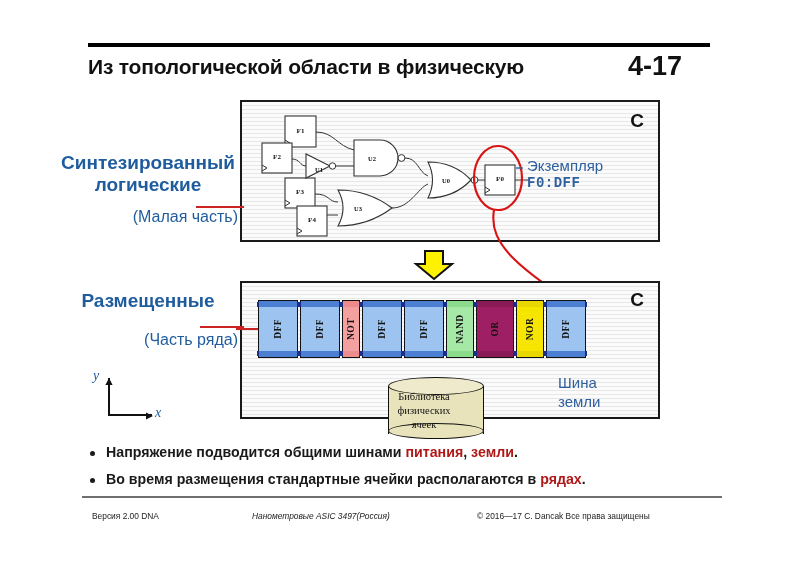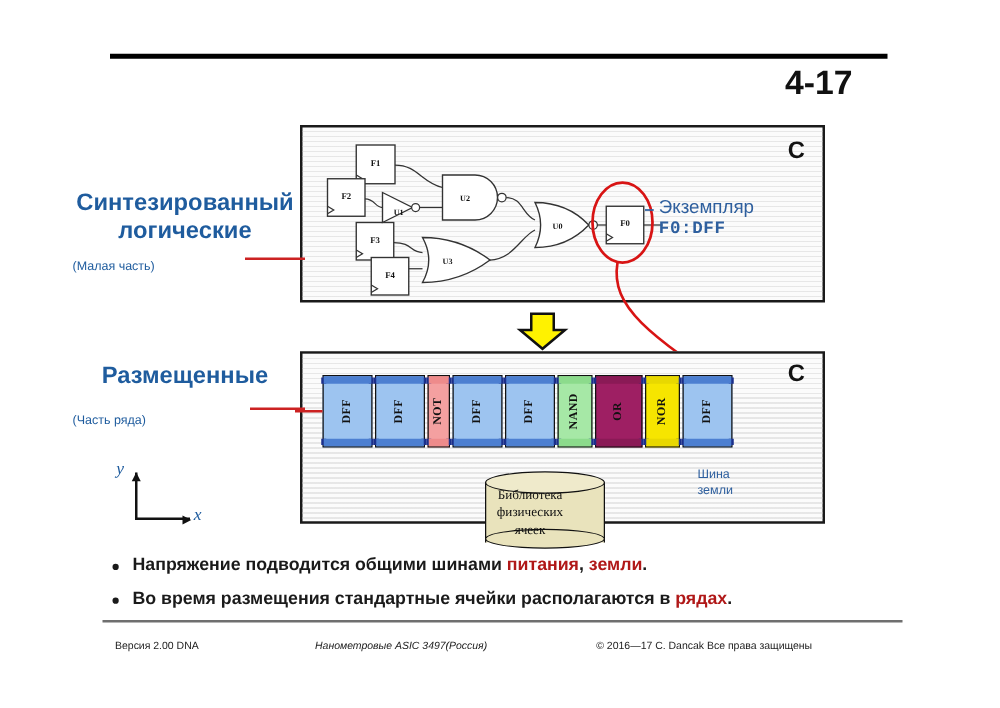--- a/index.html
+++ b/index.html
@@ -52,21 +52,21 @@
   }
   #panel-bottom .corner-c{top:6px;}
 
   
   .lbl-blue{
     position:absolute;color:#1F5C9E;font-weight:bold;
     text-align:center;line-height:1.18;font-size:19px;
   }
   .lbl-sub{
     position:absolute;color:#1F5C9E;font-weight:normal;
-    text-align:left;font-size:10px;
+    text-align:right;font-size:16px;
   }
   .leader{position:absolute;background:#cc2222;height:1.6px;}
 
   
   .axis-line{position:absolute;background:#111111;}
   .axis-lbl{
     position:absolute;color:#1F5C9E;font-style:italic;font-size:14px;
     font-family:"Liberation Serif", serif;
   }
 
@@ -143,20 +143,21 @@
   #foot-right{left:477px;}
 
   svg{overflow:visible;}
 </style>
 </head>
 <body>
 
 <div class="slide">
 
   <div class="top-rule"></div>
+  <div class="title">Из топологической области в физическую</div>
   <div class="pageno">4-17</div>
 
   <div class="panel" id="panel-top">
     <div class="stripes"></div>
     <div class="corner-c">C</div>
 
     <svg width="420" height="142" viewBox="0 0 420 142" style="position:absolute;left:0;top:0;">
       <g fill="none" stroke="#333" stroke-width="1">
 
         <path d="M74,30 C92,30 95,44 112,48"></path>
@@ -393,21 +394,21 @@
 
   <div class="axis-line" style="left:108px;top:378px;width:2px;height:38px;"></div>
   <div class="axis-line" style="left:108px;top:414px;width:44px;height:2px;"></div>
   <svg style="position:absolute;left:100px;top:368px;" width="62" height="56" viewBox="0 0 62 56">
     <path d="M9,10 l-3.6,7 l7.2,0 Z" fill="#111"></path>
     <path d="M53,48 l-7,-3.6 l0,7.2 Z" fill="#111"></path>
   </svg>
   <div class="axis-lbl" style="left:93px;top:368px;">y</div>
   <div class="axis-lbl" style="left:155px;top:405px;">x</div>
 
-  <div style="position:absolute;left:558px;top:374px;color:#2E5F9E;font-size:10px;line-height:1.25;">
+  <div style="position:absolute;left:558px;top:374px;color:#2E5F9E;font-size:15px;line-height:1.25;">
     <div>Шина</div>
     <div>земли</div>
   </div>
 
   <div class="leader" style="left:236px;top:328px;width:22px;"></div>
 
   <div class="bullets">
     <div class="bul">
       <span>Напряжение подводится общими шинами </span><span class="hl">питания</span><span>, </span><span class="hl">земли</span><span>.</span>
     </div>

